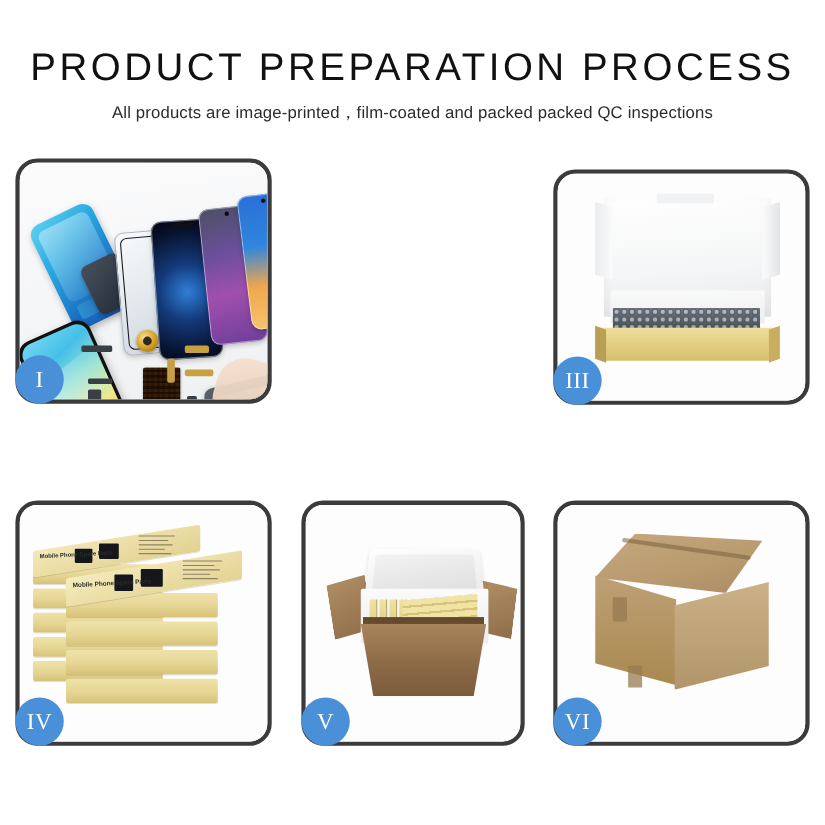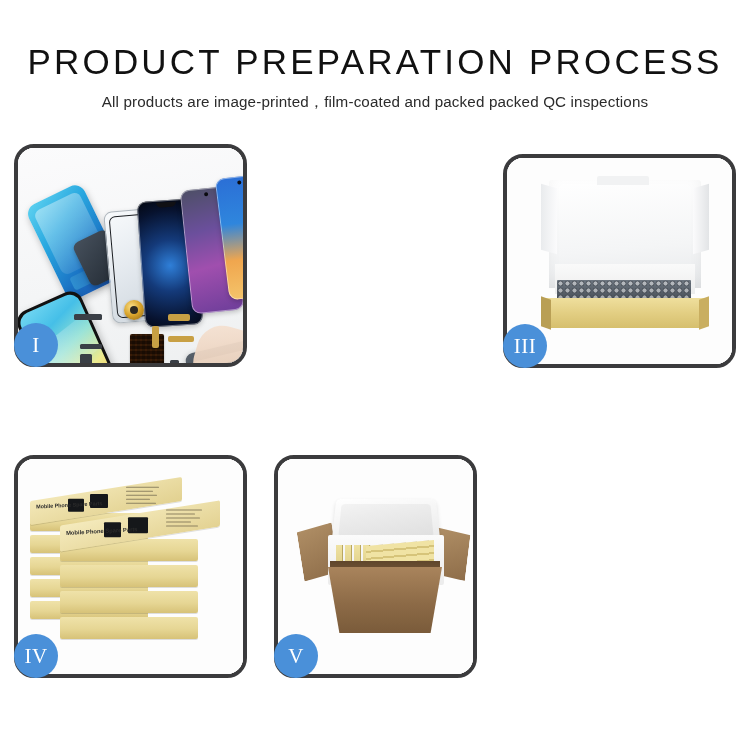--- a/index.html
+++ b/index.html
@@ -456,15 +456,29 @@
               <i style="left:27px"></i>
           </div>
           <div class="yel-flat"></div>
           <div class="cart-inner"></div>
           <div class="cart-body"></div>
         </div>
       </div>
       <div class="badge">V</div>
     </div>
 
+    <div class="panel" style="left:503px; top:455px; width:233px; height:223px;">
+      <div class="panel-inner">
+        <div class="p6-bg"></div>
+        <div class="bigbox">
+          <div class="bb-top"></div>
+          <div class="bb-seam"></div>
+          <div class="bb-left"></div>
+          <div class="bb-right"></div>
+          <div class="tape" style="left:32px; top:58px; width:13px; height:22px;"></div>
+          <div class="tape" style="left:46px; top:120px; width:13px; height:20px;"></div>
+        </div>
+      </div>
+      <div class="badge">VI</div>
+    </div>
 
   </div>
 </div>
 
 </body></html>

